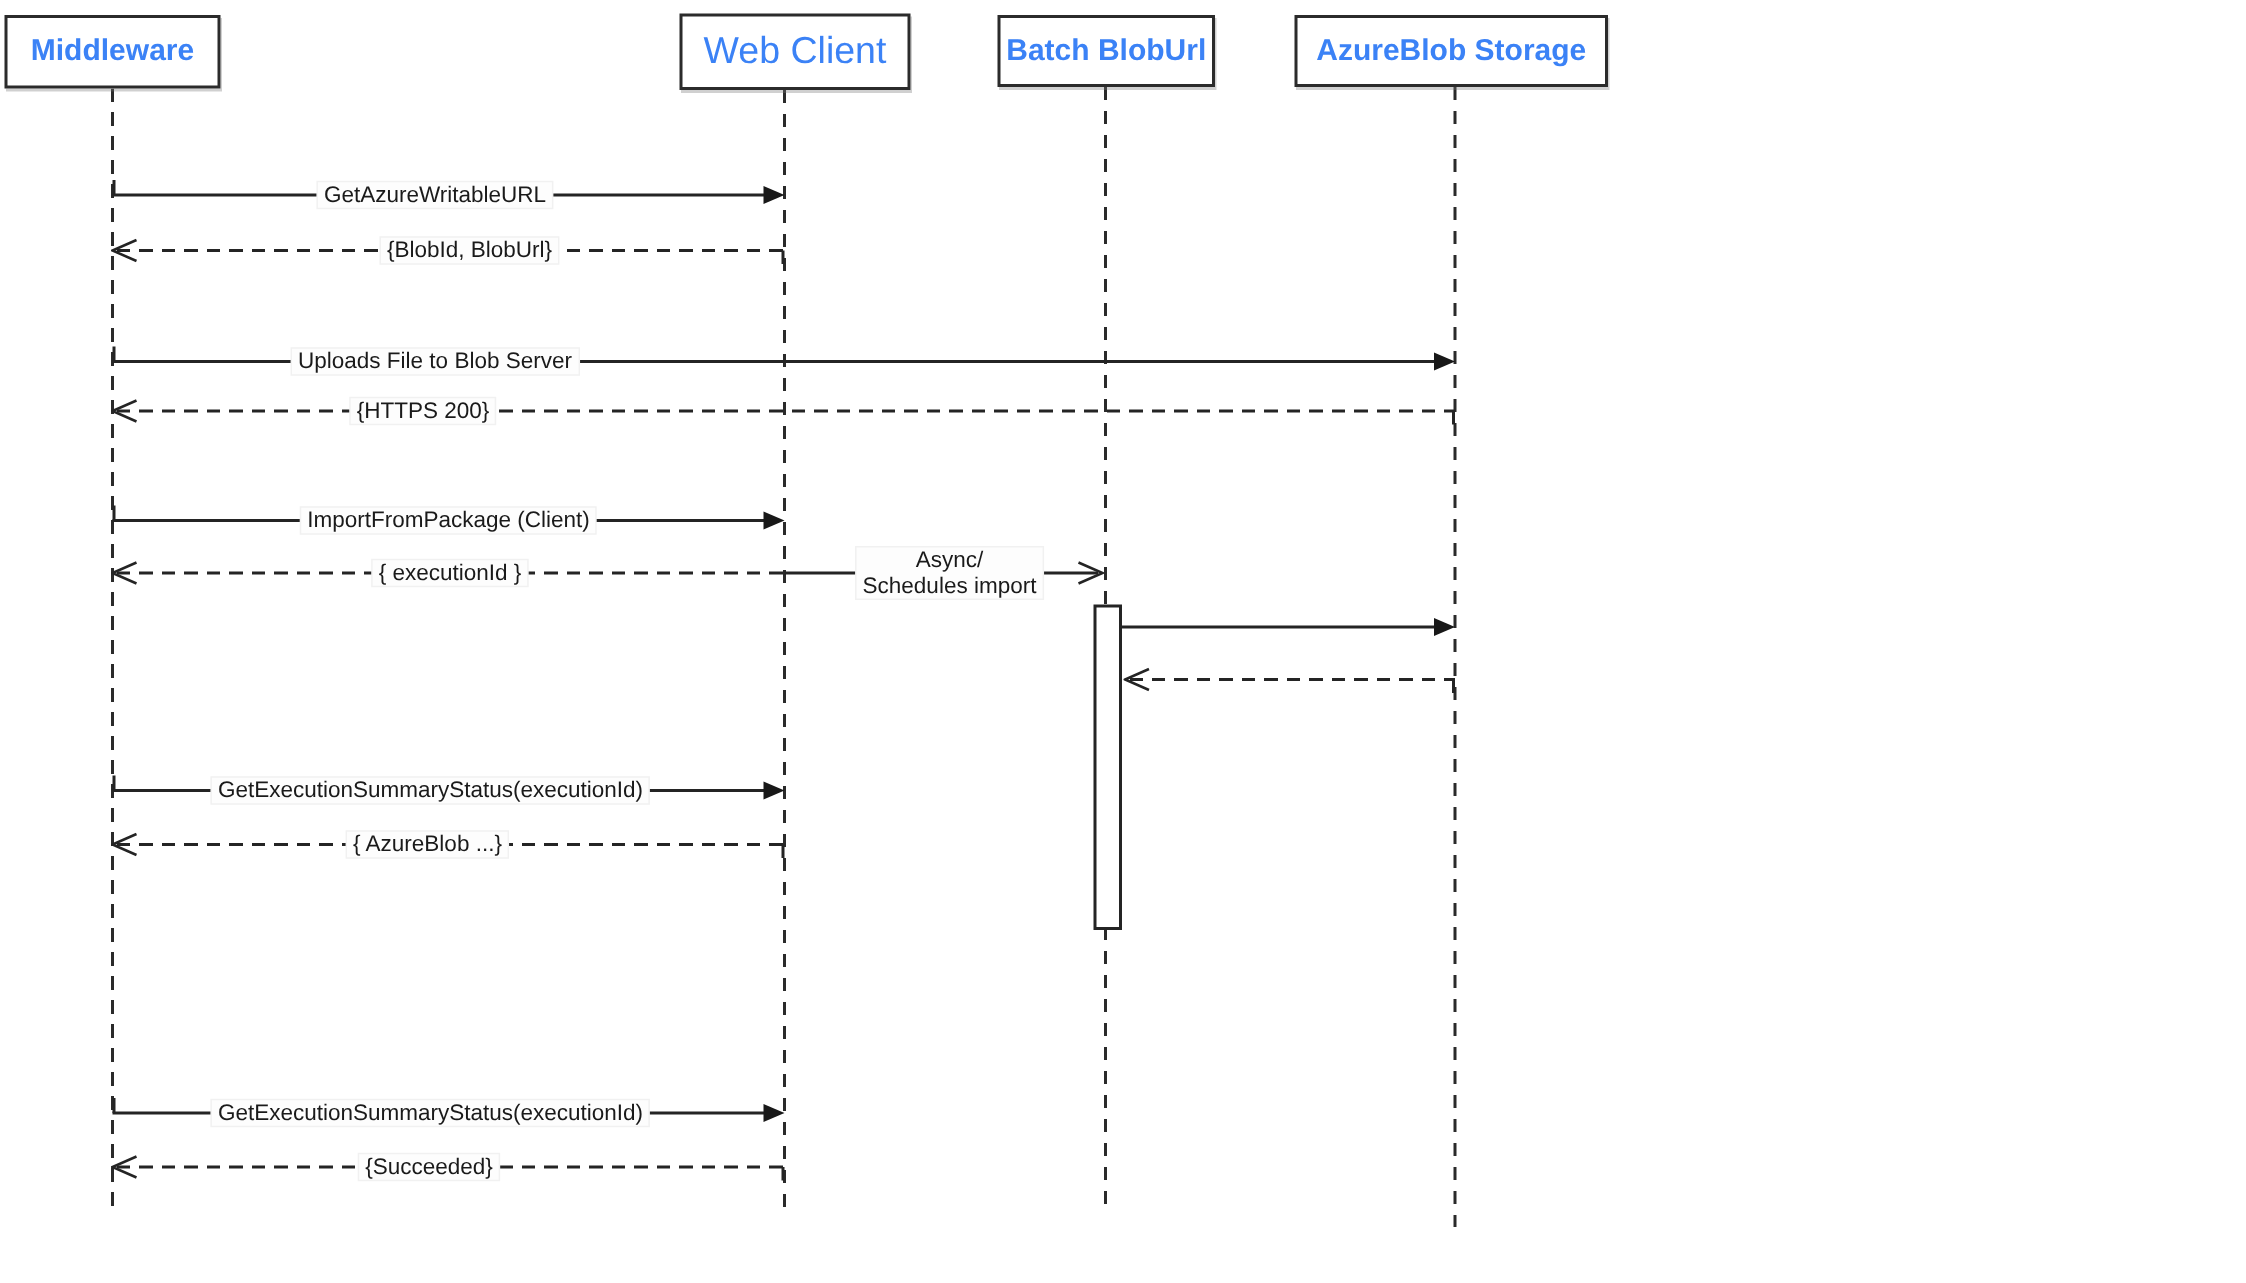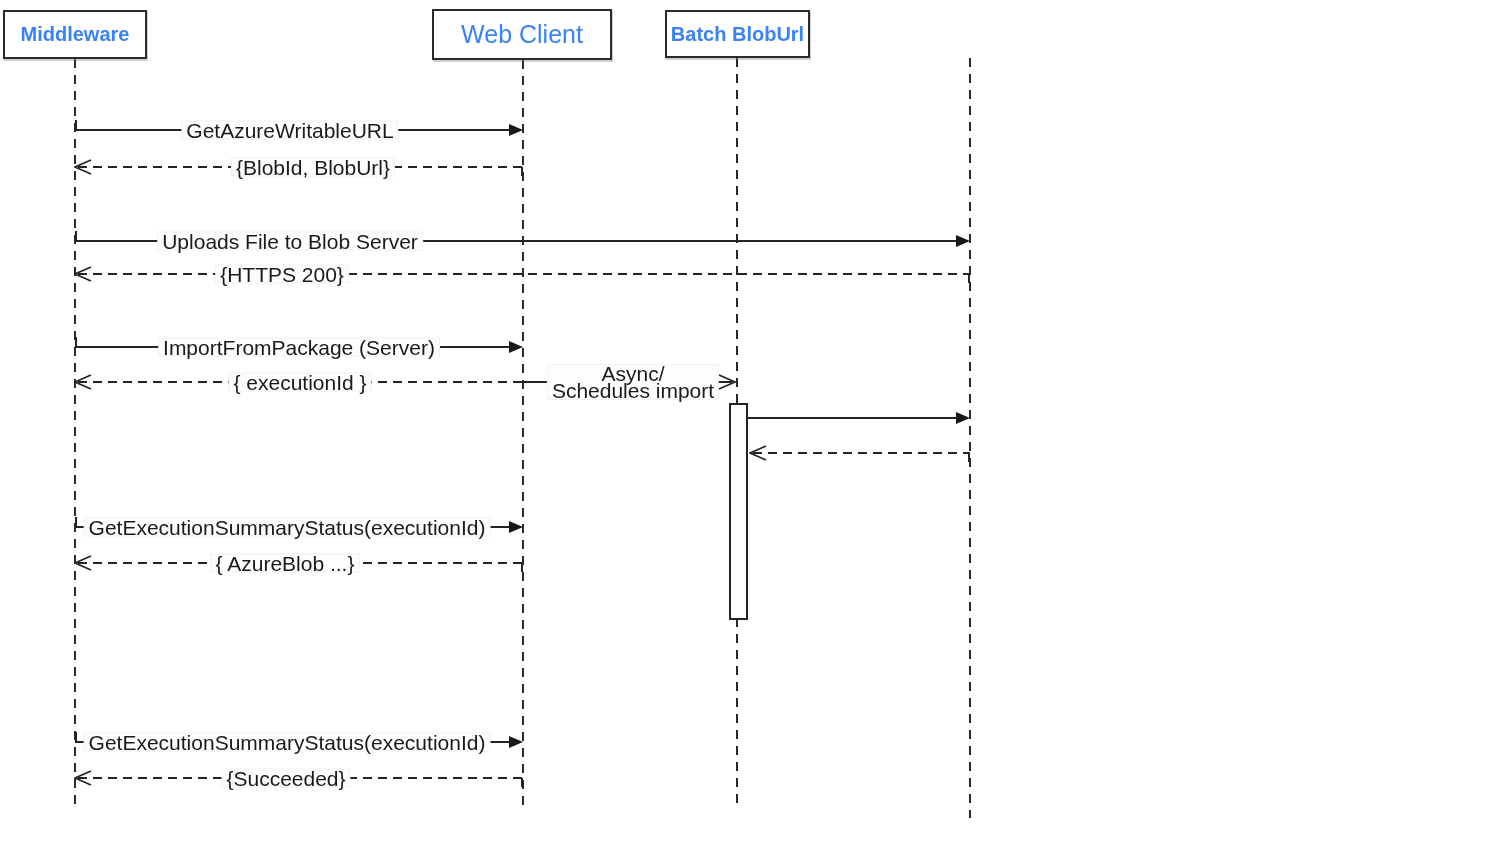--- a/index.html
+++ b/index.html
@@ -62,46 +62,49 @@
     border-bottom: 6px solid transparent;
     border-left: 14px solid #181818;
     z-index: 4;
   }
   .arrow-open { position: absolute; z-index: 4; line-height: 0; }
   .msg-label {
     position: absolute;
     transform: translate(-50%, -50%);
     background: #fdfdfd;
     padding: 0 4px;
-    font-size: 21px;
+    font-size: 15px;
     line-height: 17px;
     color: #1a1a1a;
     white-space: pre-line;
     text-align: center;
     z-index: 6;
     box-shadow: 0 0 0 1px #f1f1f1;
   }
 </style>
 </head>
 <body>
 
 <div id="canvas">
     <div class="lifeline" style="left: 74px; top: 59px; height: 747px;"></div>
     <div class="pbox" style="left: 3px; top: 10px; width: 144px; height: 49px;">
       <span style="font-weight: 700; font-size: 20px;">Middleware</span>
     </div>
     <div class="lifeline" style="left: 522px; top: 60px; height: 746px;"></div>
-    <div class="pbox" style="left: 432px; top: 9px; width: 180px; height: 51px;">
+    <div class="pbox" style="left: 453px; top: 9px; width: 154px; height: 51px;">
       <span style="font-weight: 400; font-size: 25px;">Web Client</span>
     </div>
     <div class="lifeline" style="left: 736px; top: 58px; height: 748px;"></div>
     <div class="pbox" style="left: 665px; top: 10px; width: 145px; height: 48px;">
       <span style="font-weight: 700; font-size: 20px;">Batch BlobUrl</span>
     </div>
     <div class="lifeline" style="left: 969px; top: 58px; height: 760px;"></div>
+    <div class="pbox" style="left: 863px; top: 10px; width: 209px; height: 48px;">
+      <span style="font-weight: 700; font-size: 20px;">AzureBlob Storage</span>
+    </div>
     <div class="activation" style="left: 729px; top: 403px; width: 19px; height: 217px;"></div>
     <div class="msg-line-solid" style="left: 75px; top: 129px; width: 438px;"></div>
     <div class="arrow-filled" style="left: 509px; top: 124px;"></div>
     <div class="tick" style="left: 75px; top: 120px; height: 10px;"></div>
     <div class="msg-label" style="left: 290px; top: 130px;">GetAzureWritableURL</div>
     <div class="msg-line-dashed" style="left: 78px; top: 166px; width: 445px;"></div>
     <div class="arrow-open" style="left: 74px; top: 159px;"><svg width="18" height="16" viewBox="0 0 18 16">
         <path d="M17 1 L1 8 L17 15" fill="none" stroke="#242424" stroke-width="1.7"></path>
       </svg></div>
     <div class="tick" style="left: 521px; top: 167px; height: 9px;"></div>
@@ -112,21 +115,21 @@
     <div class="msg-label" style="left: 290px; top: 241px;">Uploads File to Blob Server</div>
     <div class="msg-line-dashed" style="left: 78px; top: 273px; width: 892px;"></div>
     <div class="arrow-open" style="left: 74px; top: 266px;"><svg width="18" height="16" viewBox="0 0 18 16">
         <path d="M17 1 L1 8 L17 15" fill="none" stroke="#242424" stroke-width="1.7"></path>
       </svg></div>
     <div class="tick" style="left: 968px; top: 274px; height: 9px;"></div>
     <div class="msg-label" style="left: 282px; top: 274px;">{HTTPS 200}</div>
     <div class="msg-line-solid" style="left: 75px; top: 346px; width: 438px;"></div>
     <div class="arrow-filled" style="left: 509px; top: 341px;"></div>
     <div class="tick" style="left: 75px; top: 337px; height: 10px;"></div>
-    <div class="msg-label" style="left: 299px; top: 347px;">ImportFromPackage (Server)</div>
+    <div class="msg-label" style="left: 299px; top: 347px;">ImportFromPackage (Client)</div>
     <div class="msg-line-dashed" style="left: 78px; top: 381px; width: 445px;"></div>
     <div class="arrow-open" style="left: 74px; top: 374px;"><svg width="18" height="16" viewBox="0 0 18 16">
         <path d="M17 1 L1 8 L17 15" fill="none" stroke="#242424" stroke-width="1.7"></path>
       </svg></div>
     <div class="msg-label" style="left: 300px; top: 382px;">{ executionId }</div>
     <div class="msg-line-solid" style="left: 523px; top: 381px; width: 209px;"></div>
     <div class="arrow-open" style="left: 718px; top: 374px;"><svg width="18" height="16" viewBox="0 0 18 16" style="transform:scaleX(-1)">
         <path d="M17 1 L1 8 L17 15" fill="none" stroke="#242424" stroke-width="1.7"></path>
       </svg></div>
     <div class="msg-label" style="left: 633px; top: 382px;">Async/

